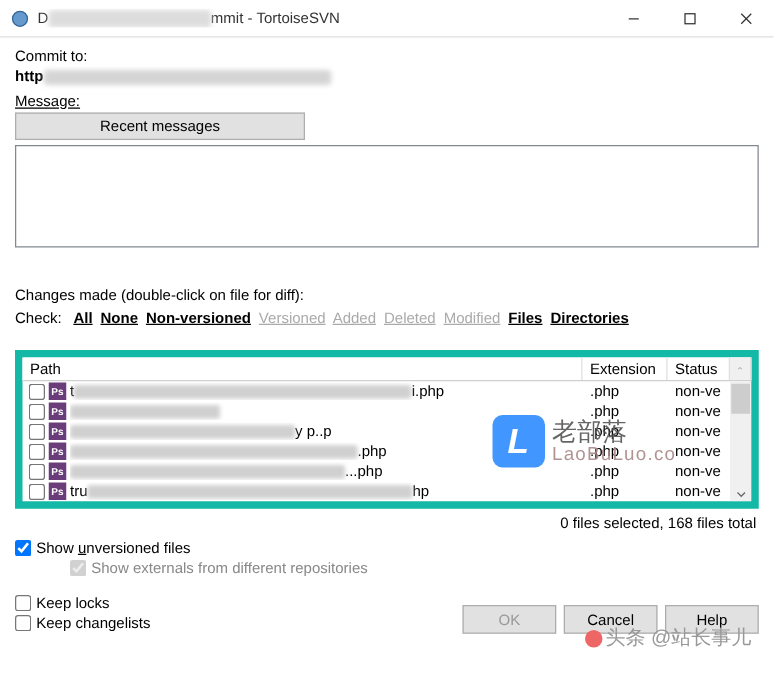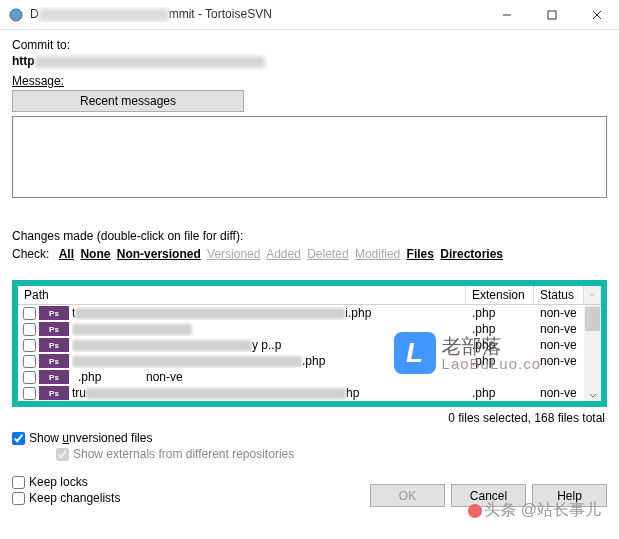--- a/index.html
+++ b/index.html
@@ -26,21 +26,21 @@
 .file-list { border: 6px solid #14b8a6; }
 .fl-header { display: flex; background: #fff; border-bottom: 1px solid #d0d0d0; font-size: 12px; }
 .fl-header div { padding: 2px 6px; border-right: 1px solid #e0e0e0; }
 .col-path { flex: 1; }
 .col-ext { width: 68px; }
 .col-status { width: 50px; }
 .col-scroll { width: 17px; border-right: none; display:flex; align-items:center; justify-content:center; background:#f0f0f0;}
 .fl-body { height: 96px; overflow: hidden; position: relative; }
 .fl-row { display: flex; align-items: center; height: 16px; font-size: 12px; }
 .fl-row .cb { margin: 0 3px 0 5px; }
-.fl-row .ficon { width: 30px; height: 14px; background: #6a3d7a; margin-right: 3px; flex-shrink: 0; display:inline-flex; align-items:center; justify-content:center; color:#fff; font-size:8px; font-weight:bold;}
+.fl-row .ficon { width: 14px; height: 14px; background: #6a3d7a; margin-right: 3px; flex-shrink: 0; display:inline-flex; align-items:center; justify-content:center; color:#fff; font-size:8px; font-weight:bold;}
 .fl-row .fname { flex: 1; white-space: nowrap; overflow: hidden; }
 .fl-row .blur3 { display: inline-block; height: 11px; background: #d0d0d0; filter: blur(1.5px); border-radius: 2px; vertical-align: middle; }
 .fl-row .ext { width: 68px; padding-left: 6px; }
 .fl-row .stat { width: 50px; padding-left: 6px; }
 .fl-row .scr { width: 17px; }
 .scrollbar { position: absolute; right: 0; top: 0; width: 17px; height: 100%; background: #f0f0f0; display:flex; flex-direction:column; align-items:center; justify-content:space-between;}
 .scrollbar .thumb { width: 15px; height: 24px; background: #cdcdcd; margin-top:2px;}
 .watermark { position: absolute; right: 60px; top: 50%; transform: translateY(-50%); display: flex; align-items: center; opacity: 0.9; pointer-events: none; }
 .watermark .wicon { width: 42px; height: 42px; background: #2e8bff; border-radius: 8px; display: flex; align-items: center; justify-content: center; color: #fff; font-size: 28px; font-style: italic; font-weight: bold; margin-right: 6px; }
 .watermark .wtext { line-height: 1; }
@@ -154,20 +154,21 @@
           <input type="checkbox" class="cb" style="">
           <span class="ficon">Ps</span>
           <span class="fname"><span class="blur3" style="width:230px"></span>.php</span>
           <span class="ext">.php</span>
           <span class="stat">non-ve</span>
           <span class="scr"></span>
         </div>
         <div class="fl-row">
           <input type="checkbox" class="cb" style="">
           <span class="ficon">Ps</span>
+          <span class="fname"><span class="blur3" style="width:220px"></span>...php</span>
           <span class="ext">.php</span>
           <span class="stat">non-ve</span>
           <span class="scr"></span>
         </div>
         <div class="fl-row">
           <input type="checkbox" class="cb" style="">
           <span class="ficon">Ps</span>
           <span class="fname">tru<span class="blur3" style="width:260px"></span>hp</span>
           <span class="ext">.php</span>
           <span class="stat">non-ve</span>

